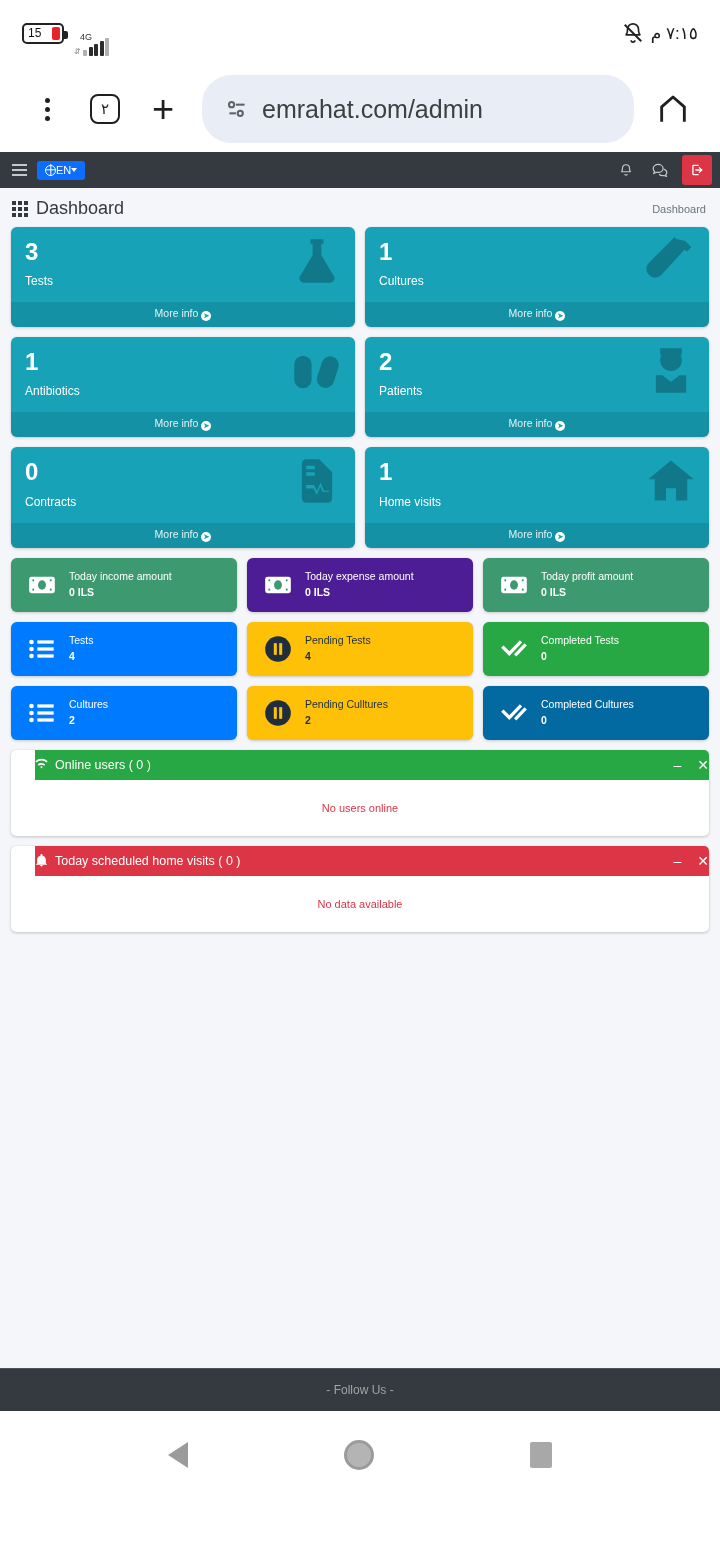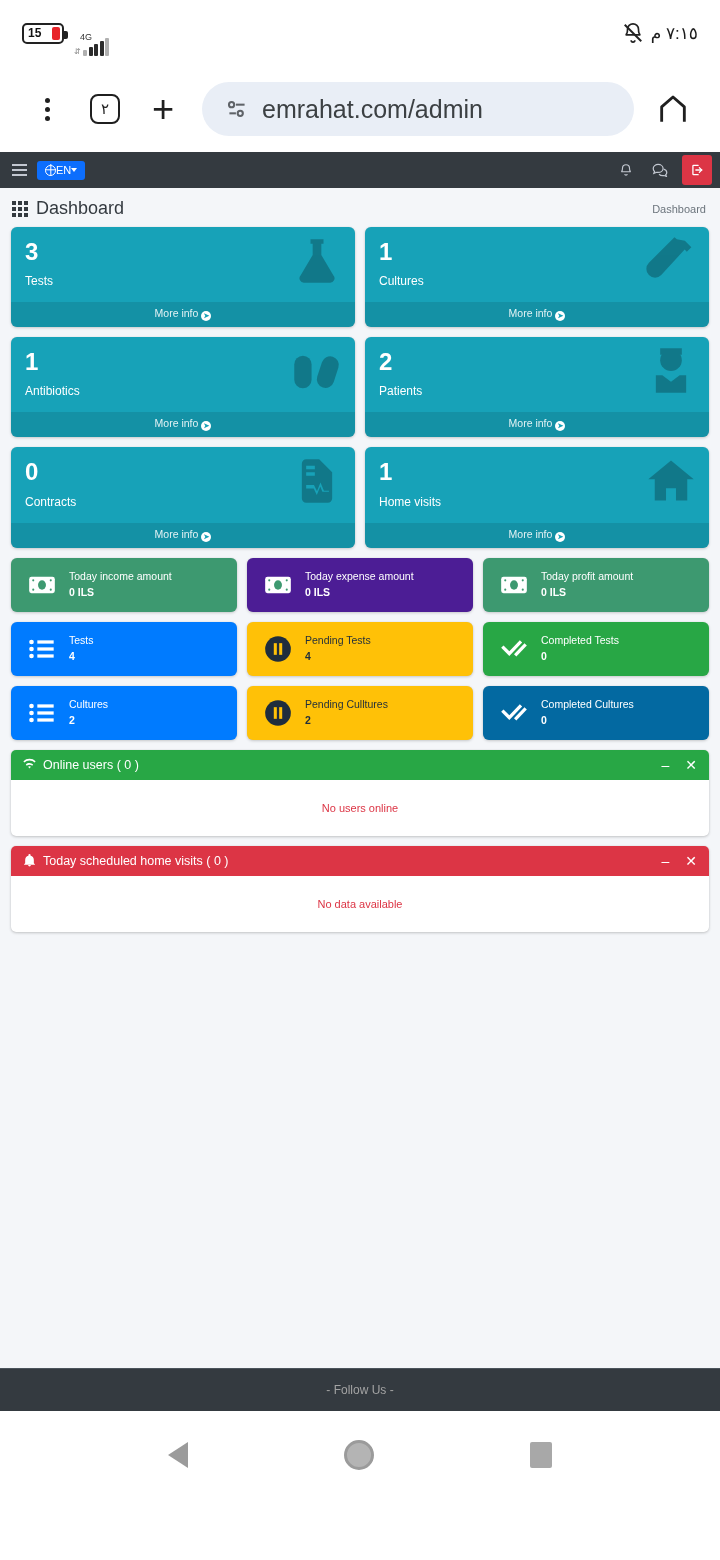--- a/index.html
+++ b/index.html
@@ -30,21 +30,21 @@
     border-radius: 5px;
     display: flex; align-items: center;
   }
   .battery:after {
     content: "";
     position: absolute; right: -6px; top: 6px;
     width: 4px; height: 8px;
     background: #222; border-radius: 0 2px 2px 0;
   }
   .battery-num {
-    font-size: 12px; font-weight: bold; color: #111;
+    font-size: 12px; font-weight: normal; color: #111;
     padding-left: 4px; line-height: 1;
   }
   .battery-fill {
     position: absolute; right: 2px; top: 2px; bottom: 2px;
     width: 8px; background: #e8242a; border-radius: 2px;
   }
   .signal { position: relative; display: flex; align-items: flex-end; gap: 1.5px; height: 22px; margin-top: 24px; }
   .signal .lbl { position: absolute; top: -2px; left: 6px; font-size: 9px; color: #333; }
   .signal .bar { width: 4px; background: #2b2b2b; border-radius: 1px; }
   .signal .arrows { font-size: 8px; color: #888; margin-right: 1px; line-height: 1; }
@@ -70,21 +70,21 @@
   .kebab span { width: 5px; height: 5px; border-radius: 50%; background: #1f1f1f; }
   .tabcount {
     width: 30px; height: 30px;
     border: 2.6px solid #1f1f1f; border-radius: 8px;
     display: flex; align-items: center; justify-content: center;
     font-size: 15px; color: #1f1f1f;
   }
   .plus { font-size: 38px; color: #1f1f1f; font-weight: 300; line-height: 1; }
   .urlbar {
     flex: 1;
-    height: 54px;
+    height: 68px;
     background: #e9eef6;
     border-radius: 29px;
     display: flex; align-items: center;
     gap: 12px;
     padding: 0 22px;
     margin: 0 8px;
     min-width: 0;
   }
   .url-text {
     font-size: 25px; color: #3c4043;
@@ -220,23 +220,24 @@
   
   .card {
     background: #fff;
     border-radius: 5px;
     margin: 0 11px 10px 11px;
     box-shadow: 0 0 1px rgba(0,0,0,.125), 0 1px 3px rgba(0,0,0,.2);
     overflow: hidden;
   }
   .card-header {
     display: flex; align-items: center;
-    padding: 8px 12px;
+    padding: 8px 0;
     color: #fff;
     font-size: 12.5px;
+    margin-left: 24px;
   }
   .card-title { display: flex; align-items: center; gap: 7px; }
   .card-tools { margin-left: auto; display: flex; align-items: center; gap: 16px; }
   .ct-btn { color: #fff; font-size: 14px; line-height: 1; cursor: pointer; }
   .card-body {
     padding: 22px 12px;
     text-align: center;
     font-size: 11px;
     color: #dc3545;
   }

